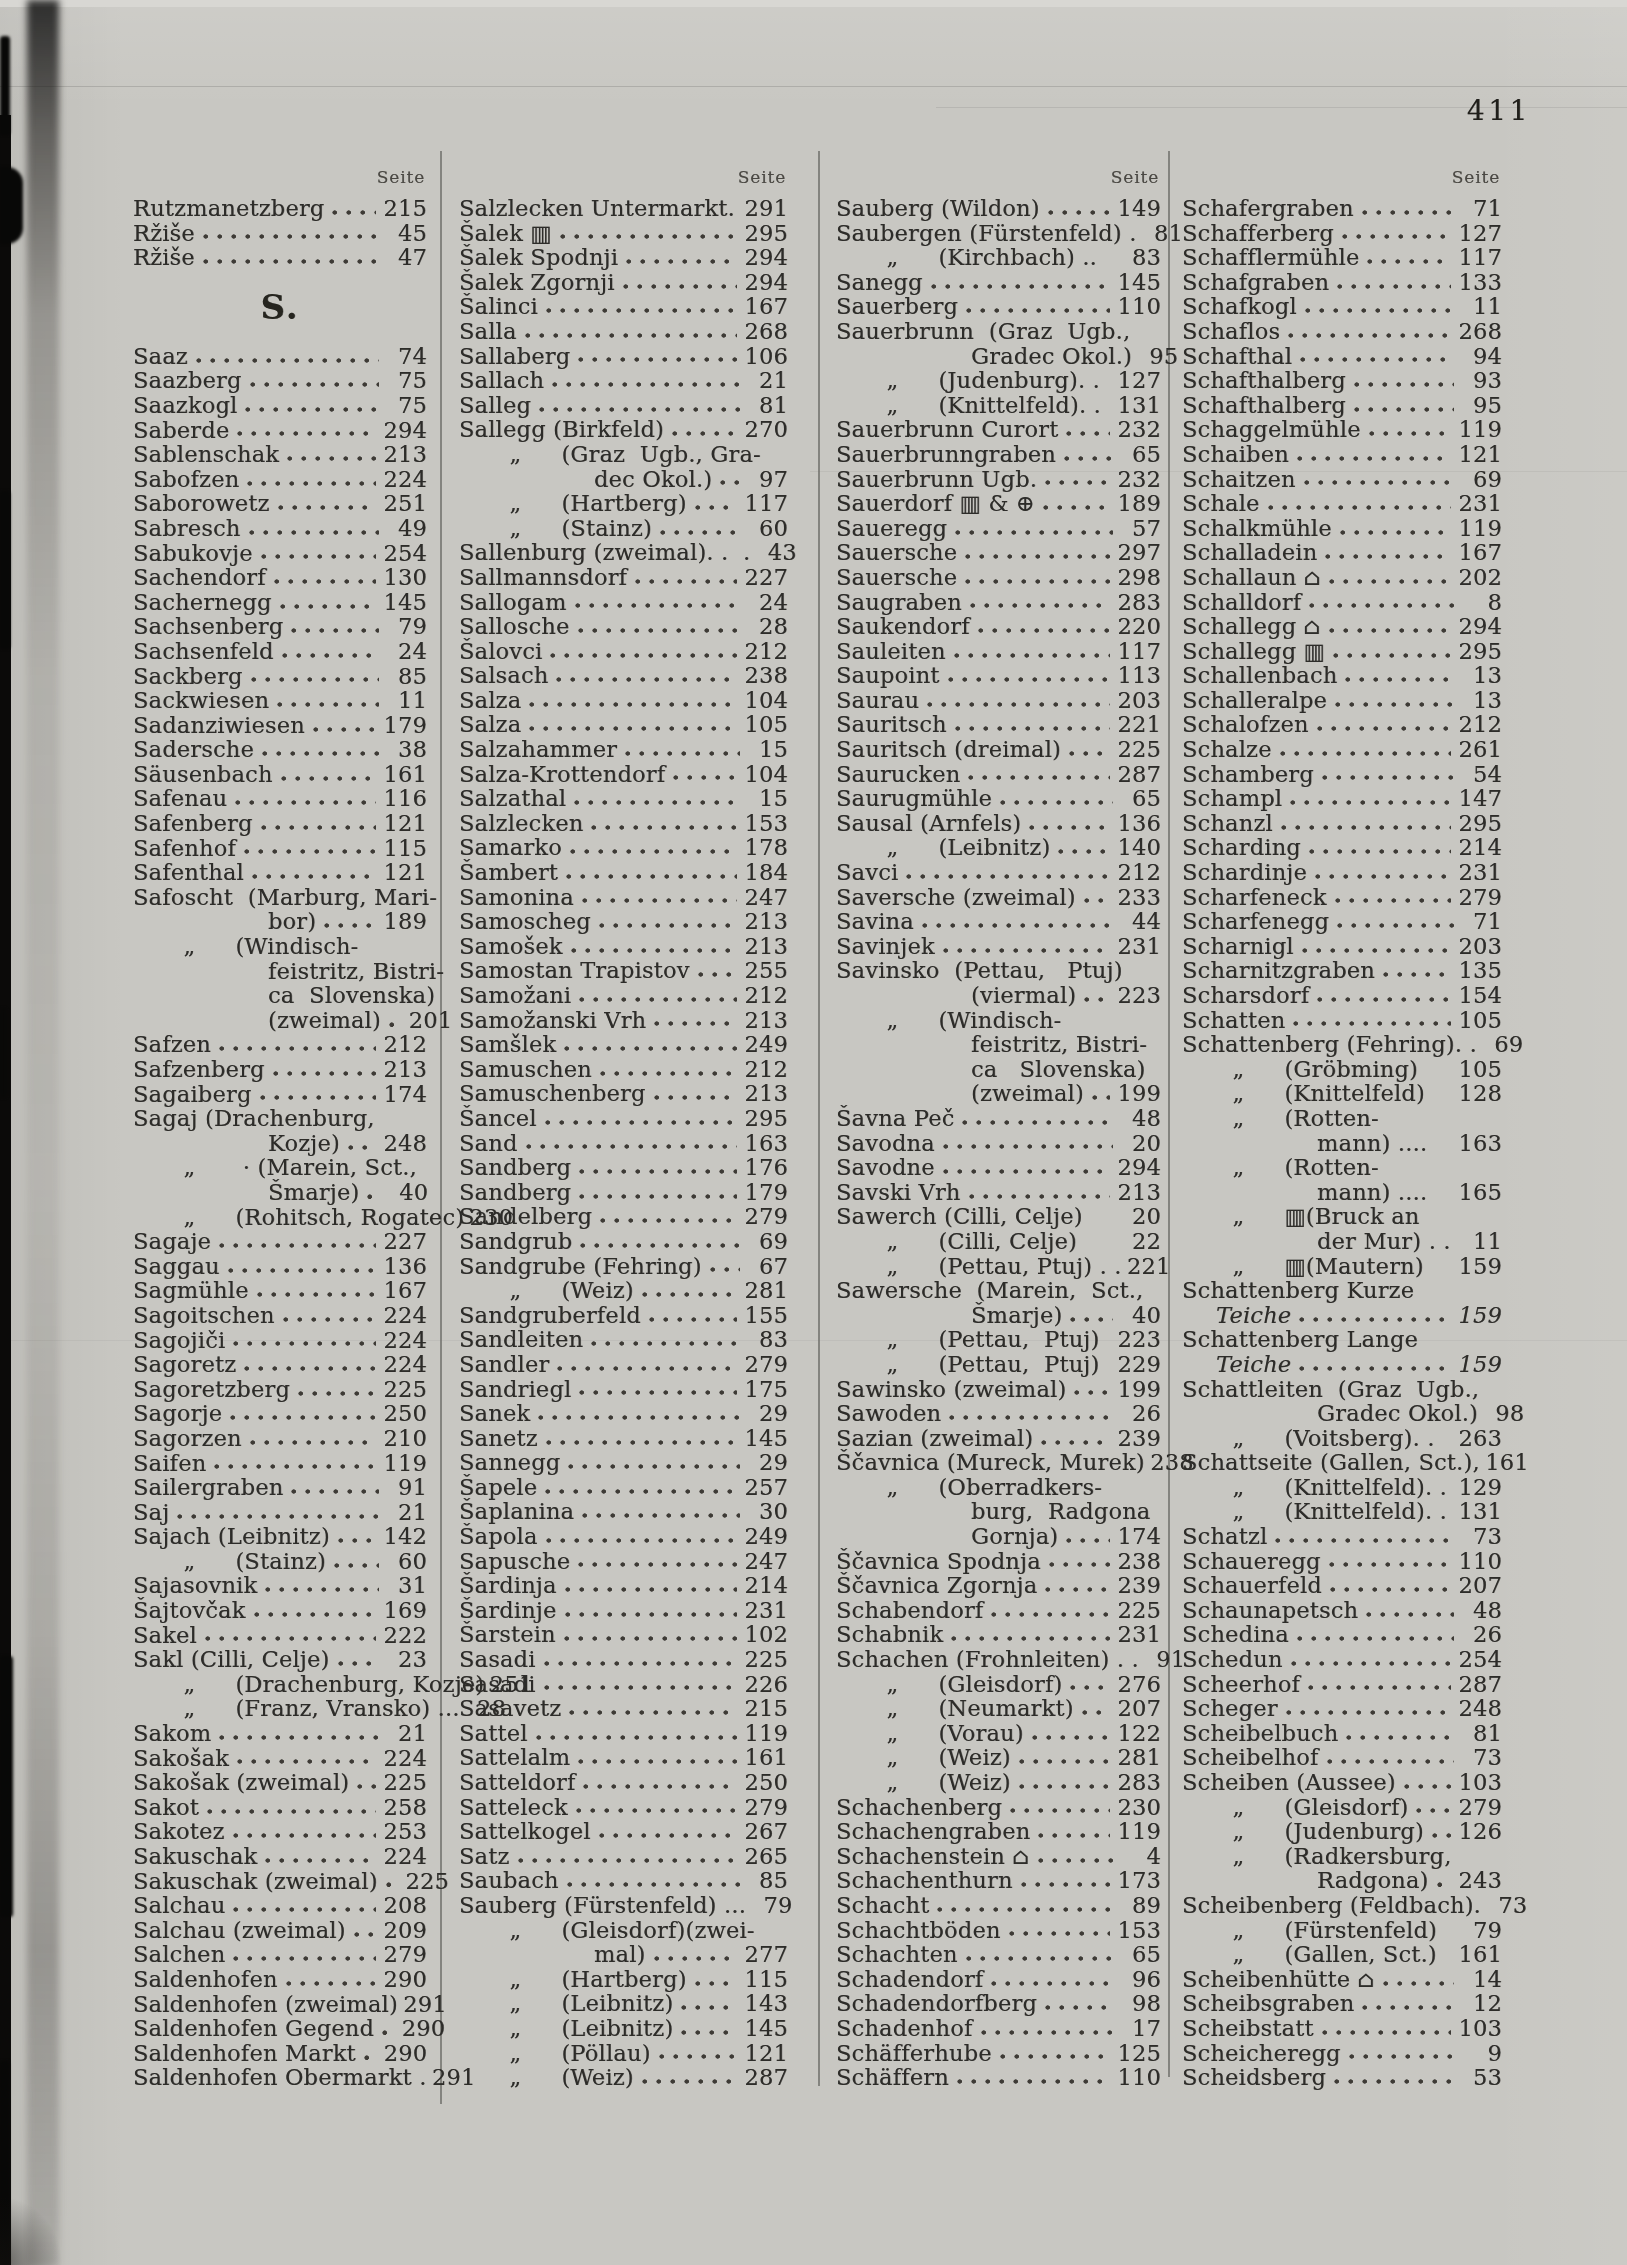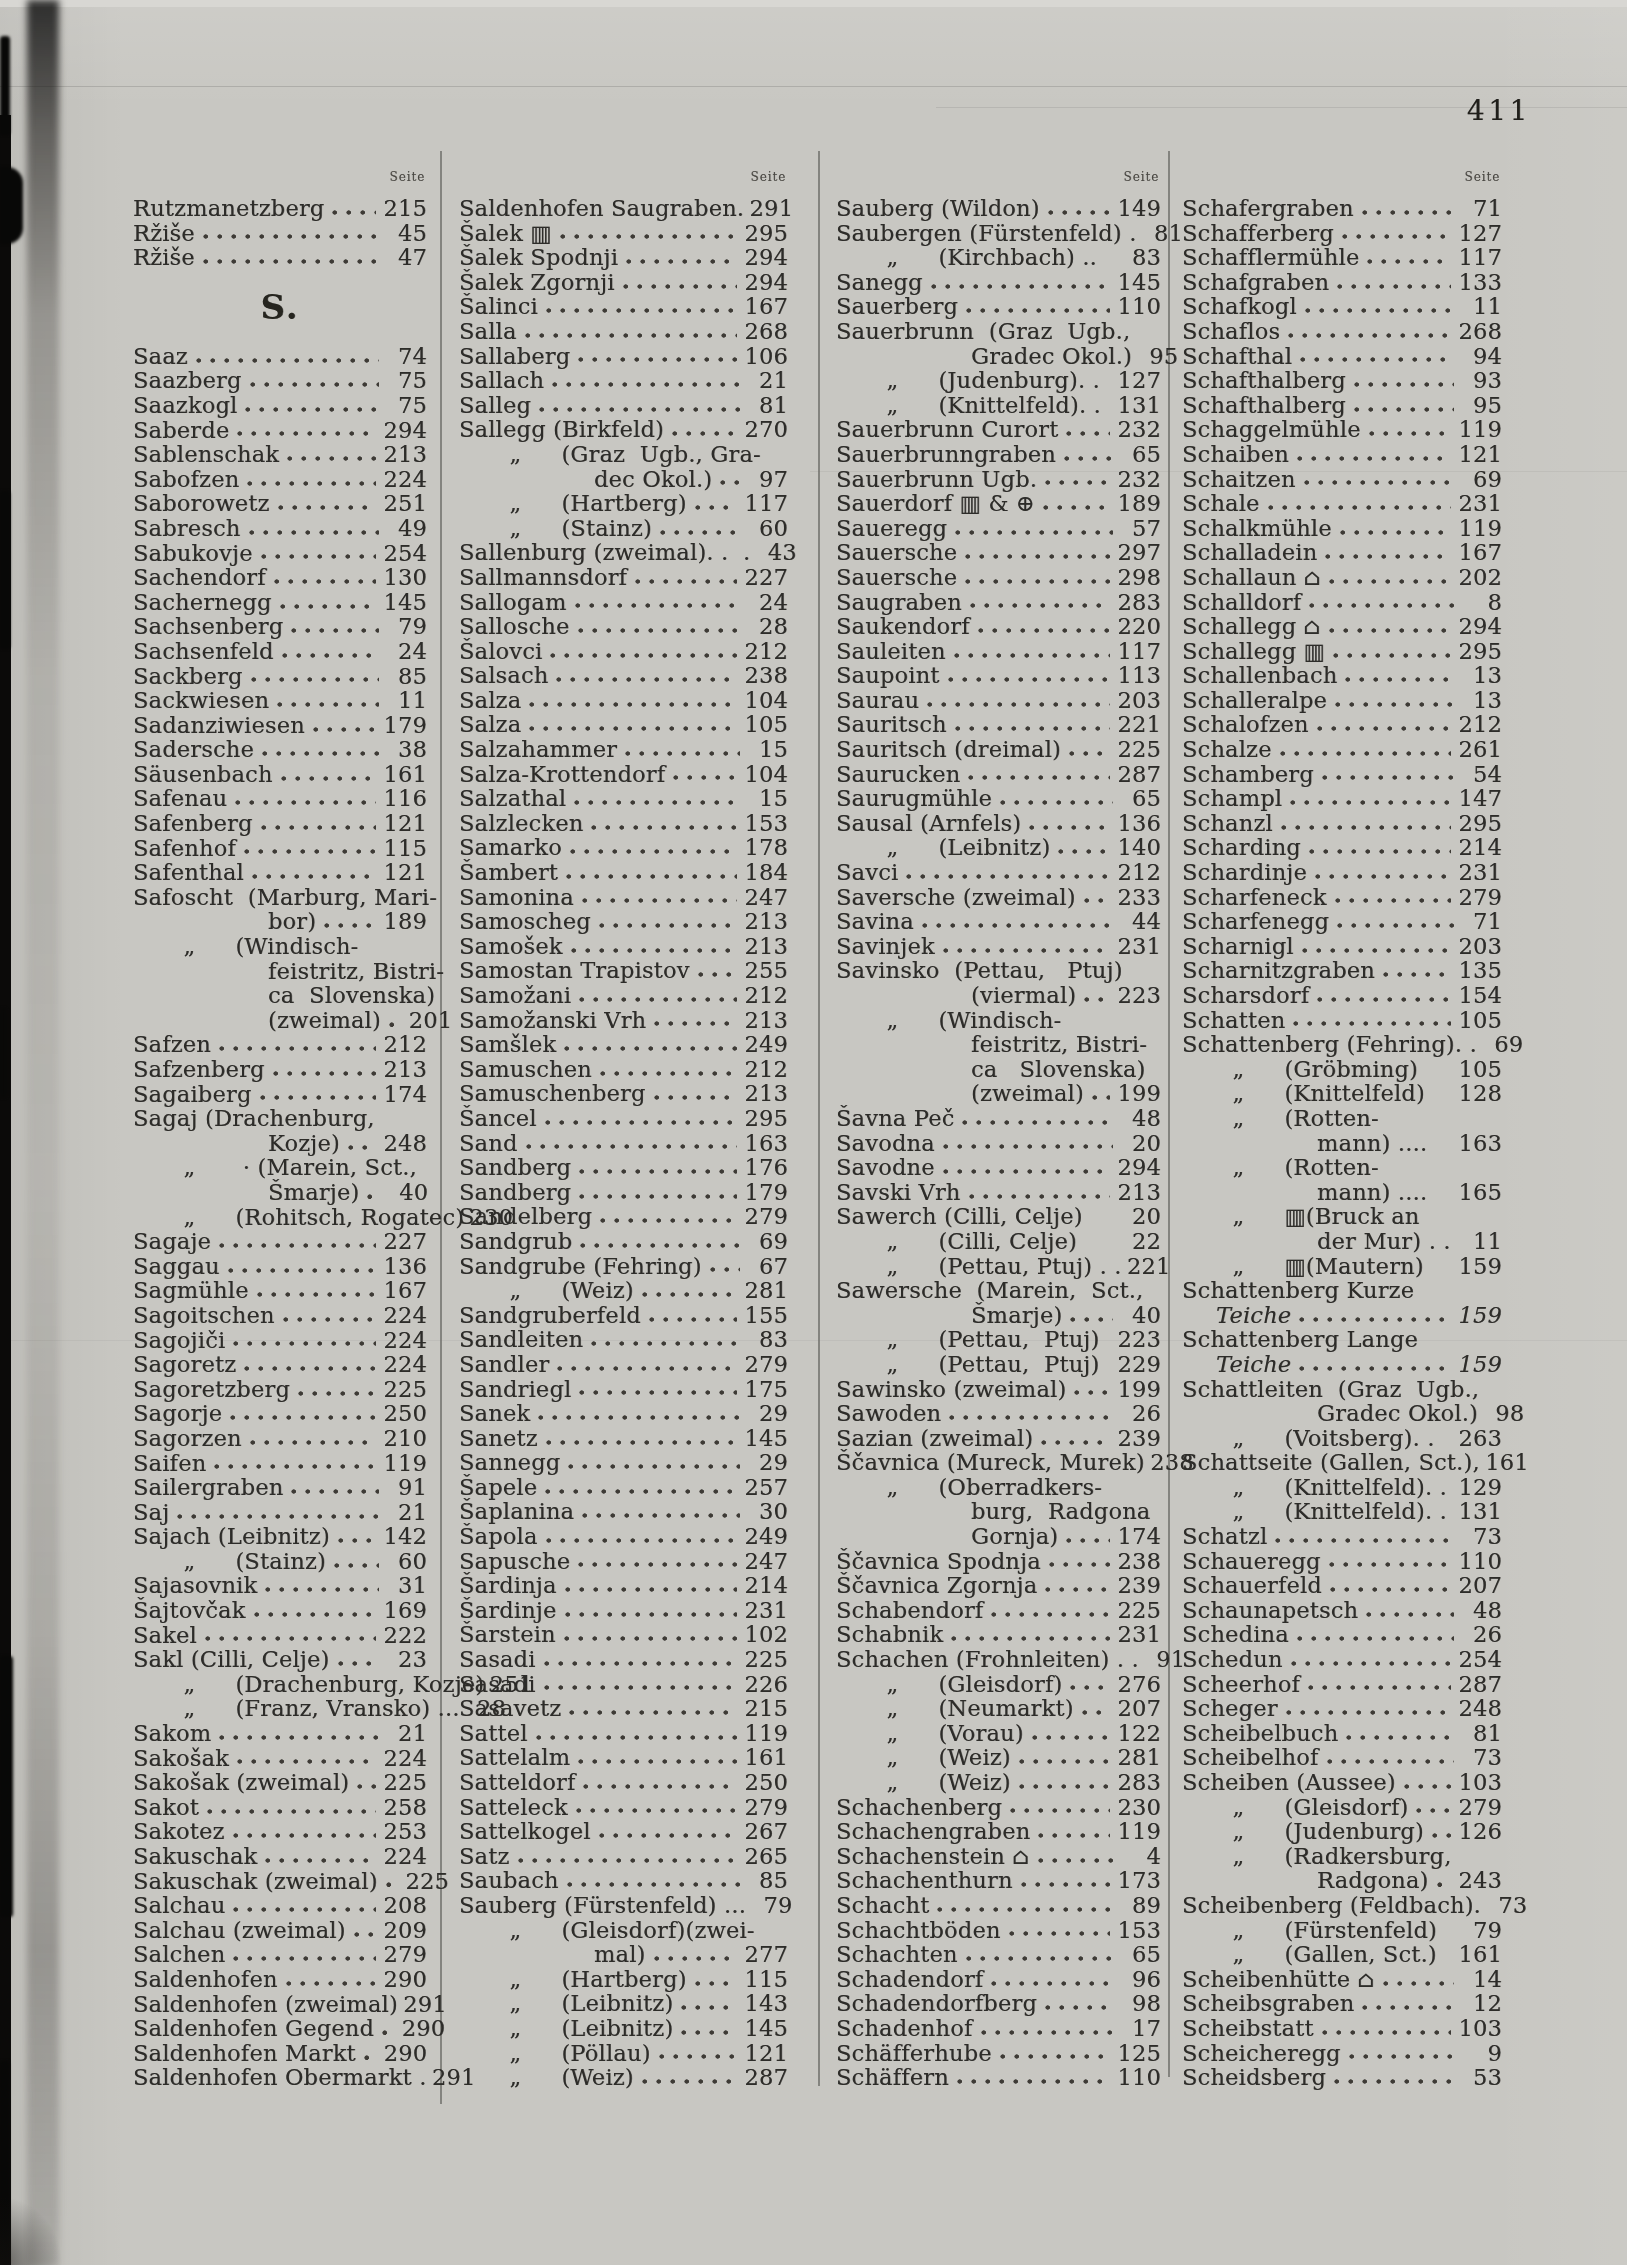--- a/index.html
+++ b/index.html
@@ -47,21 +47,21 @@
   
   .col{position:absolute;top:167px;}
   .c0{left:133px;width:294px;}
   .c1{left:459px;width:329px;}
   .c2{left:836px;width:325px;}
   .c3{left:1182px;width:320px;}
   .rule{position:absolute;width:1.8px;background:#6e6d68;opacity:.75;}
   .r0{left:440px;top:151px;height:1953px;}
   .r1{left:818px;top:151px;height:1935px;}
   .r2{left:1168px;top:151px;height:1926px;}
-  .seite{height:20px;line-height:20px;text-align:right;font-size:12px;
+  .seite{height:20px;line-height:20px;text-align:right;font-size:17px;
     color:#4a4843;letter-spacing:0.9px;margin-bottom:9px;padding-right:1.8px;
     text-shadow:0.3px 0.2px 0.5px rgba(74,72,67,0.4);}
   .row{display:flex;align-items:baseline;height:24.6px;line-height:24.6px;
     font-size:22.5px;letter-spacing:0.2px;
     text-shadow:0.4px 0.3px 0.5px rgba(45,44,41,0.50);}
   .row .txt{white-space:pre;flex:0 0 auto;}
   .row .dit{flex:0 0 52px;padding-left:5.4px;font-size:22.5px;}
   .row.ind1{padding-left:45px;}
   .row.ind2{padding-left:135px;}
   .row.ind3{padding-left:34px;font-style:italic;}
@@ -465,21 +465,21 @@
       </div>
       <div class="row">
         <span class="txt">Saldenhofen Obermarkt .</span>
         <span class="gap"></span>
         <span class="pg">291</span>
       </div>
     </div>
   <div class="col c1">
       <div class="seite">Seite</div>
       <div class="row">
-        <span class="txt">Saldenhofen Saugraben.</span>
+        <span class="txt">Salzlecken Untermarkt.</span>
         <span class="gap"></span>
         <span class="pg">291</span>
       </div>
       <div class="row">
         <span class="txt">Šalek ▥</span>
         <span class="dots"></span>
         <span class="pg">295</span>
       </div>
       <div class="row">
         <span class="txt">Šalek Spodnji</span>

